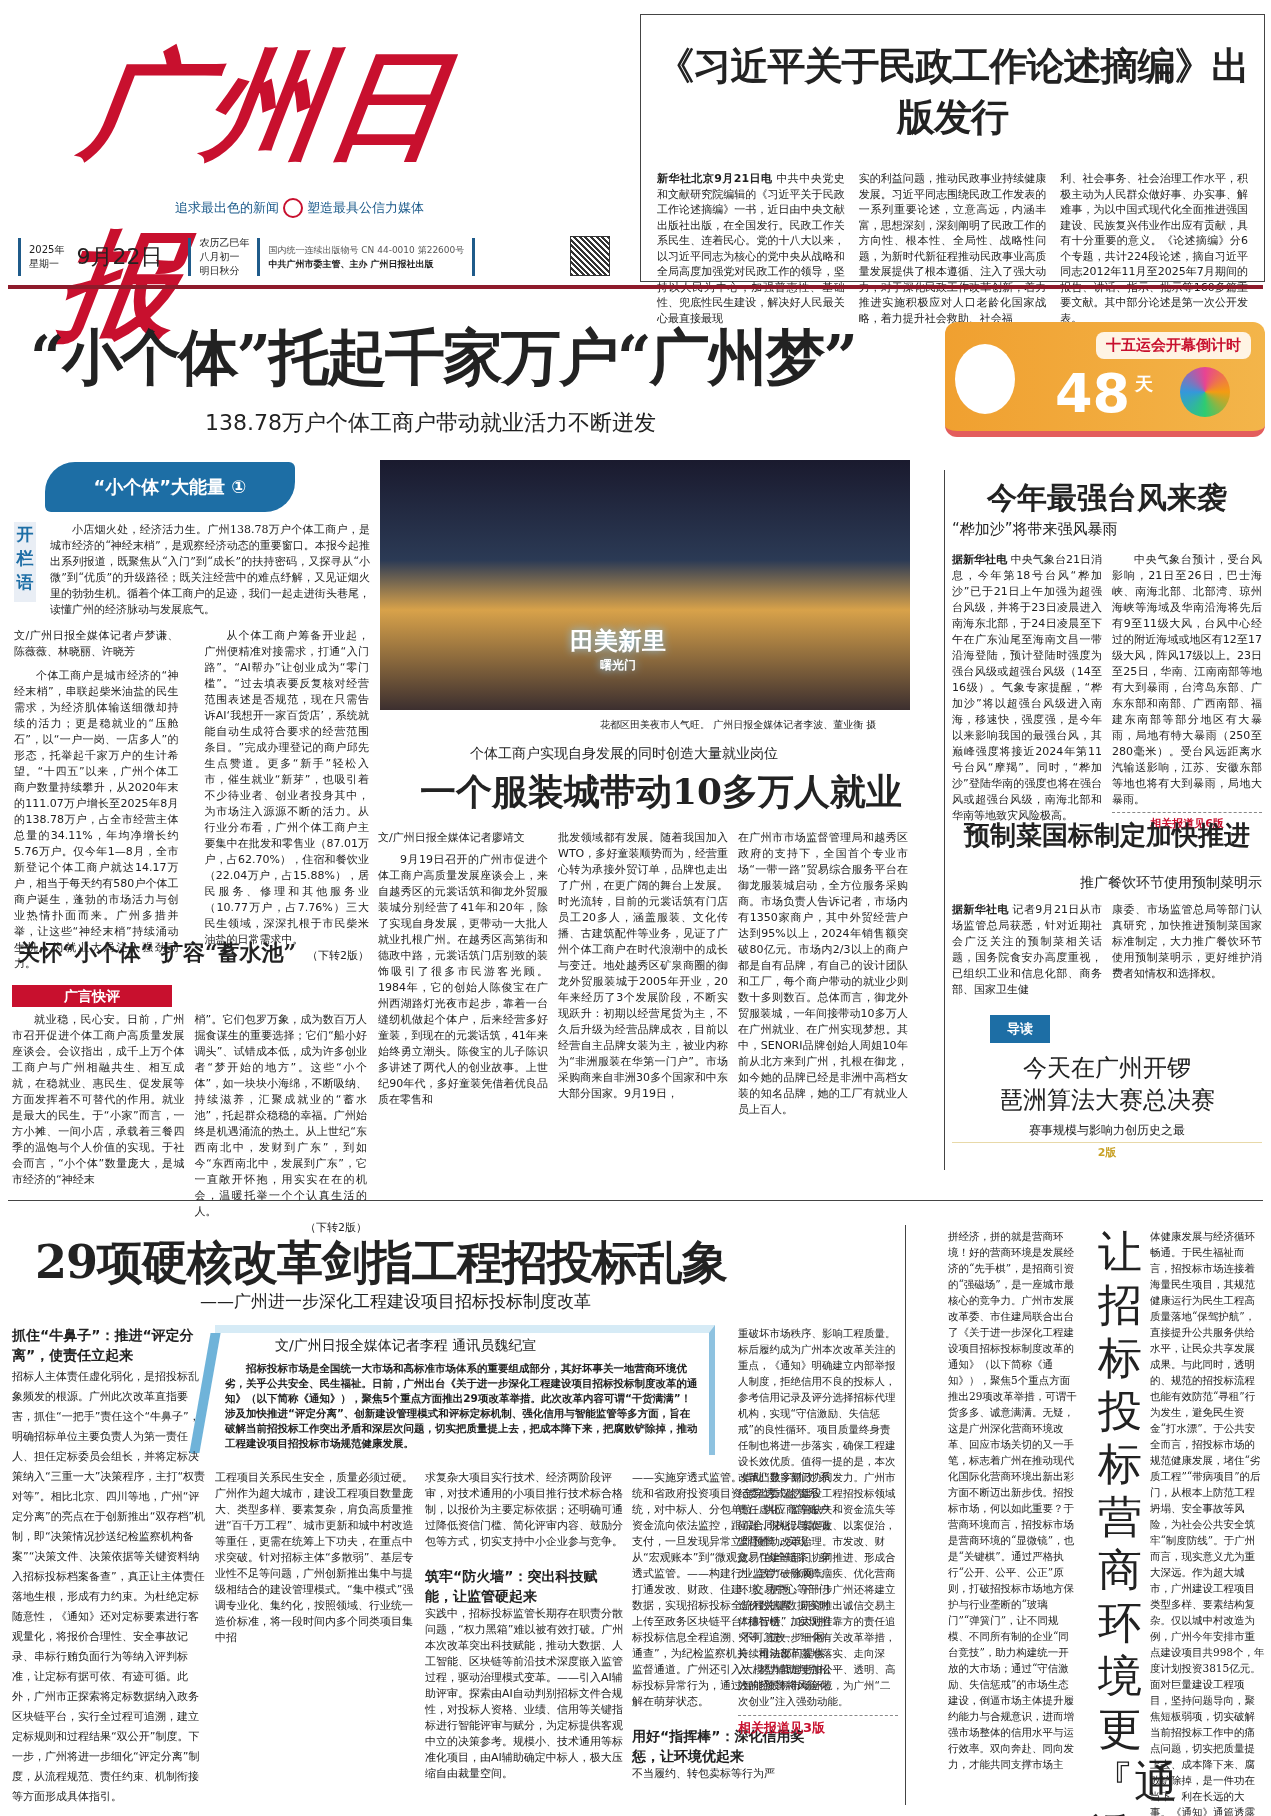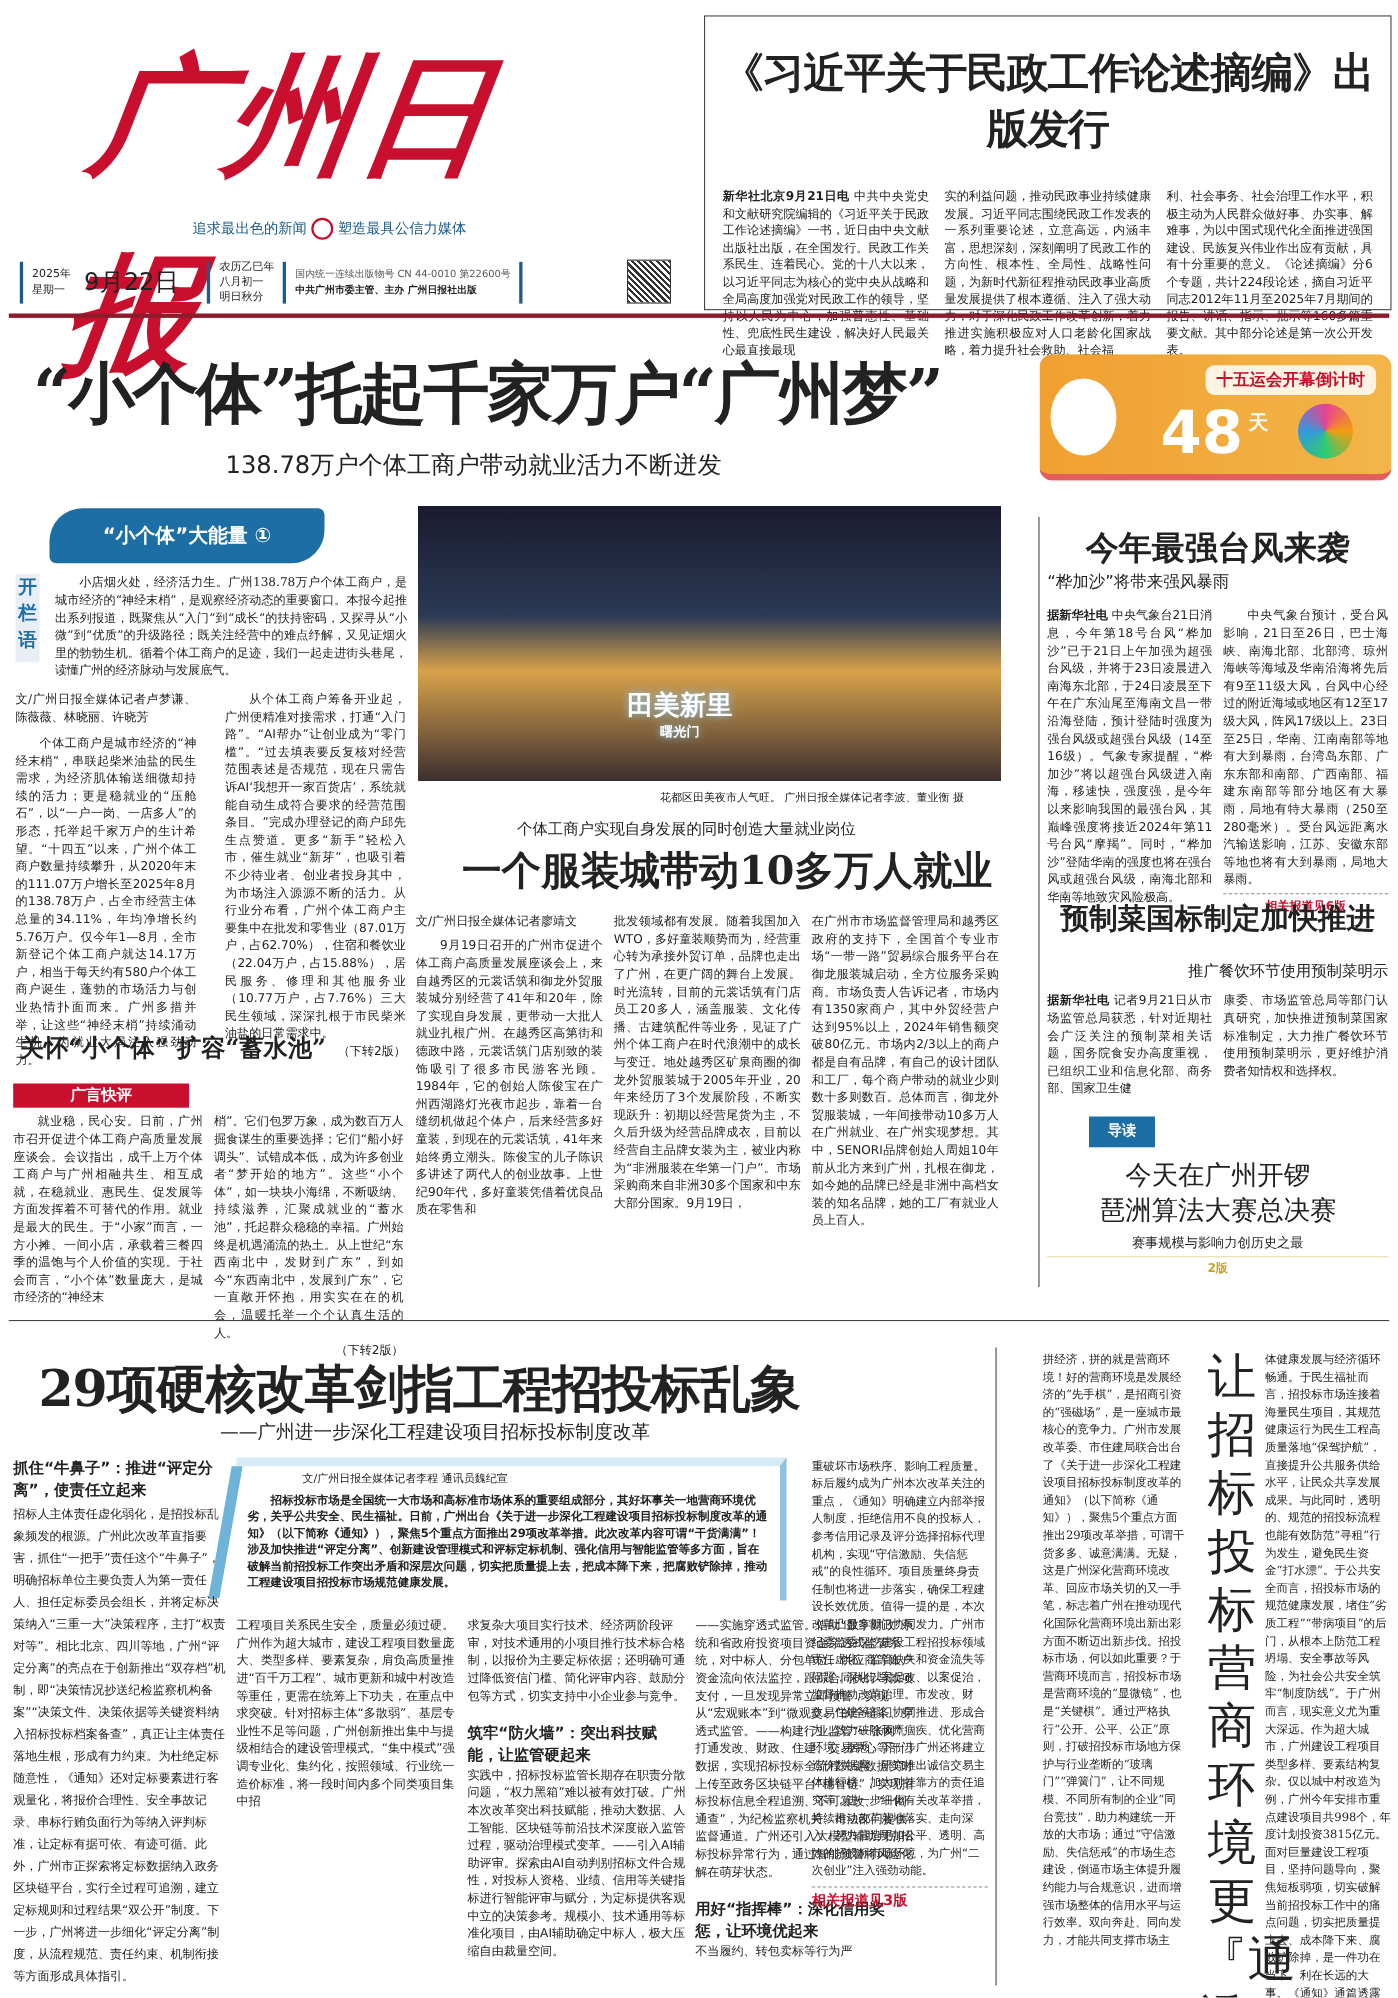--- a/index.html
+++ b/index.html
@@ -189,21 +189,21 @@
 <div class="abs rside sans" style="top:1122px;width:310px;text-align:center;font-size:12px">赛事规模与影响力创历史之最</div>
 <div class="abs rside sans" style="top:1142px;width:310px;text-align:center;font-size:11px;color:#c9a227;font-weight:bold;border-top:1px solid #e8d9a8;padding-top:2px">2版</div>
 
 <div class="abs hline" style="left:8px;top:1200px;width:1255px"></div>
 
 <div class="abs h29 serif">29项硬核改革剑指工程招投标乱象</div>
 <div class="abs sub29">——广州进一步深化工程建设项目招标投标制度改革</div>
 
 <div class="abs introbox">
   <div class="acc"></div>
-  <p style="font-size:10px;margin:4px 0 6px 60px;font-family:'DejaVu Sans',sans-serif">文/广州日报全媒体记者李程  通讯员魏纪宣</p>
+  <p style="font-size:14px;margin:4px 0 6px 60px;font-family:'DejaVu Sans',sans-serif">文/广州日报全媒体记者李程  通讯员魏纪宣</p>
   <p style="font-size:10.5px;line-height:15px;font-weight:bold;padding:0 10px;text-indent:2em;font-family:'DejaVu Sans',sans-serif">招标投标市场是全国统一大市场和高标准市场体系的重要组成部分，其好坏事关一地营商环境优劣，关乎公共安全、民生福祉。日前，广州出台《关于进一步深化工程建设项目招标投标制度改革的通知》（以下简称《通知》），聚焦5个重点方面推出29项改革举措。此次改革内容可谓“干货满满”！涉及加快推进“评定分离”、创新建设管理模式和评标定标机制、强化信用与智能监管等多方面，旨在破解当前招投标工作突出矛盾和深层次问题，切实把质量提上去，把成本降下来，把腐败铲除掉，推动工程建设项目招投标市场规范健康发展。</p>
 </div>
 
 <div class="abs" style="left:12px;top:1325px;width:195px">
   <p class="sect">抓住“牛鼻子”：推进“评定分离”，使责任立起来</p>
   <p class="col"><span style="font-size:11px;line-height:16px;font-family:'DejaVu Sans',sans-serif">招标人主体责任虚化弱化，是招投标乱象频发的根源。广州此次改革直指要害，抓住“一把手”责任这个“牛鼻子”，明确招标单位主要负责人为第一责任人、担任定标委员会组长，并将定标决策纳入“三重一大”决策程序，主打“权责对等”。相比北京、四川等地，广州“评定分离”的亮点在于创新推出“双存档”机制，即“决策情况抄送纪检监察机构备案”“决策文件、决策依据等关键资料纳入招标投标档案备查”，真正让主体责任落地生根，形成有力约束。为杜绝定标随意性，《通知》还对定标要素进行客观量化，将报价合理性、安全事故记录、串标行贿负面行为等纳入评判标准，让定标有据可依、有迹可循。此外，广州市正探索将定标数据纳入政务区块链平台，实行全过程可追溯，建立定标规则和过程结果“双公开”制度。下一步，广州将进一步细化“评定分离”制度，从流程规范、责任约束、机制衔接等方面形成具体指引。</span></p>
   <p class="sect" style="margin-top:10px">守好“生命线”：创新管理模式，把质量提上去</p>
 </div>
 
 <div class="abs" style="left:215px;top:1470px;width:200px">

